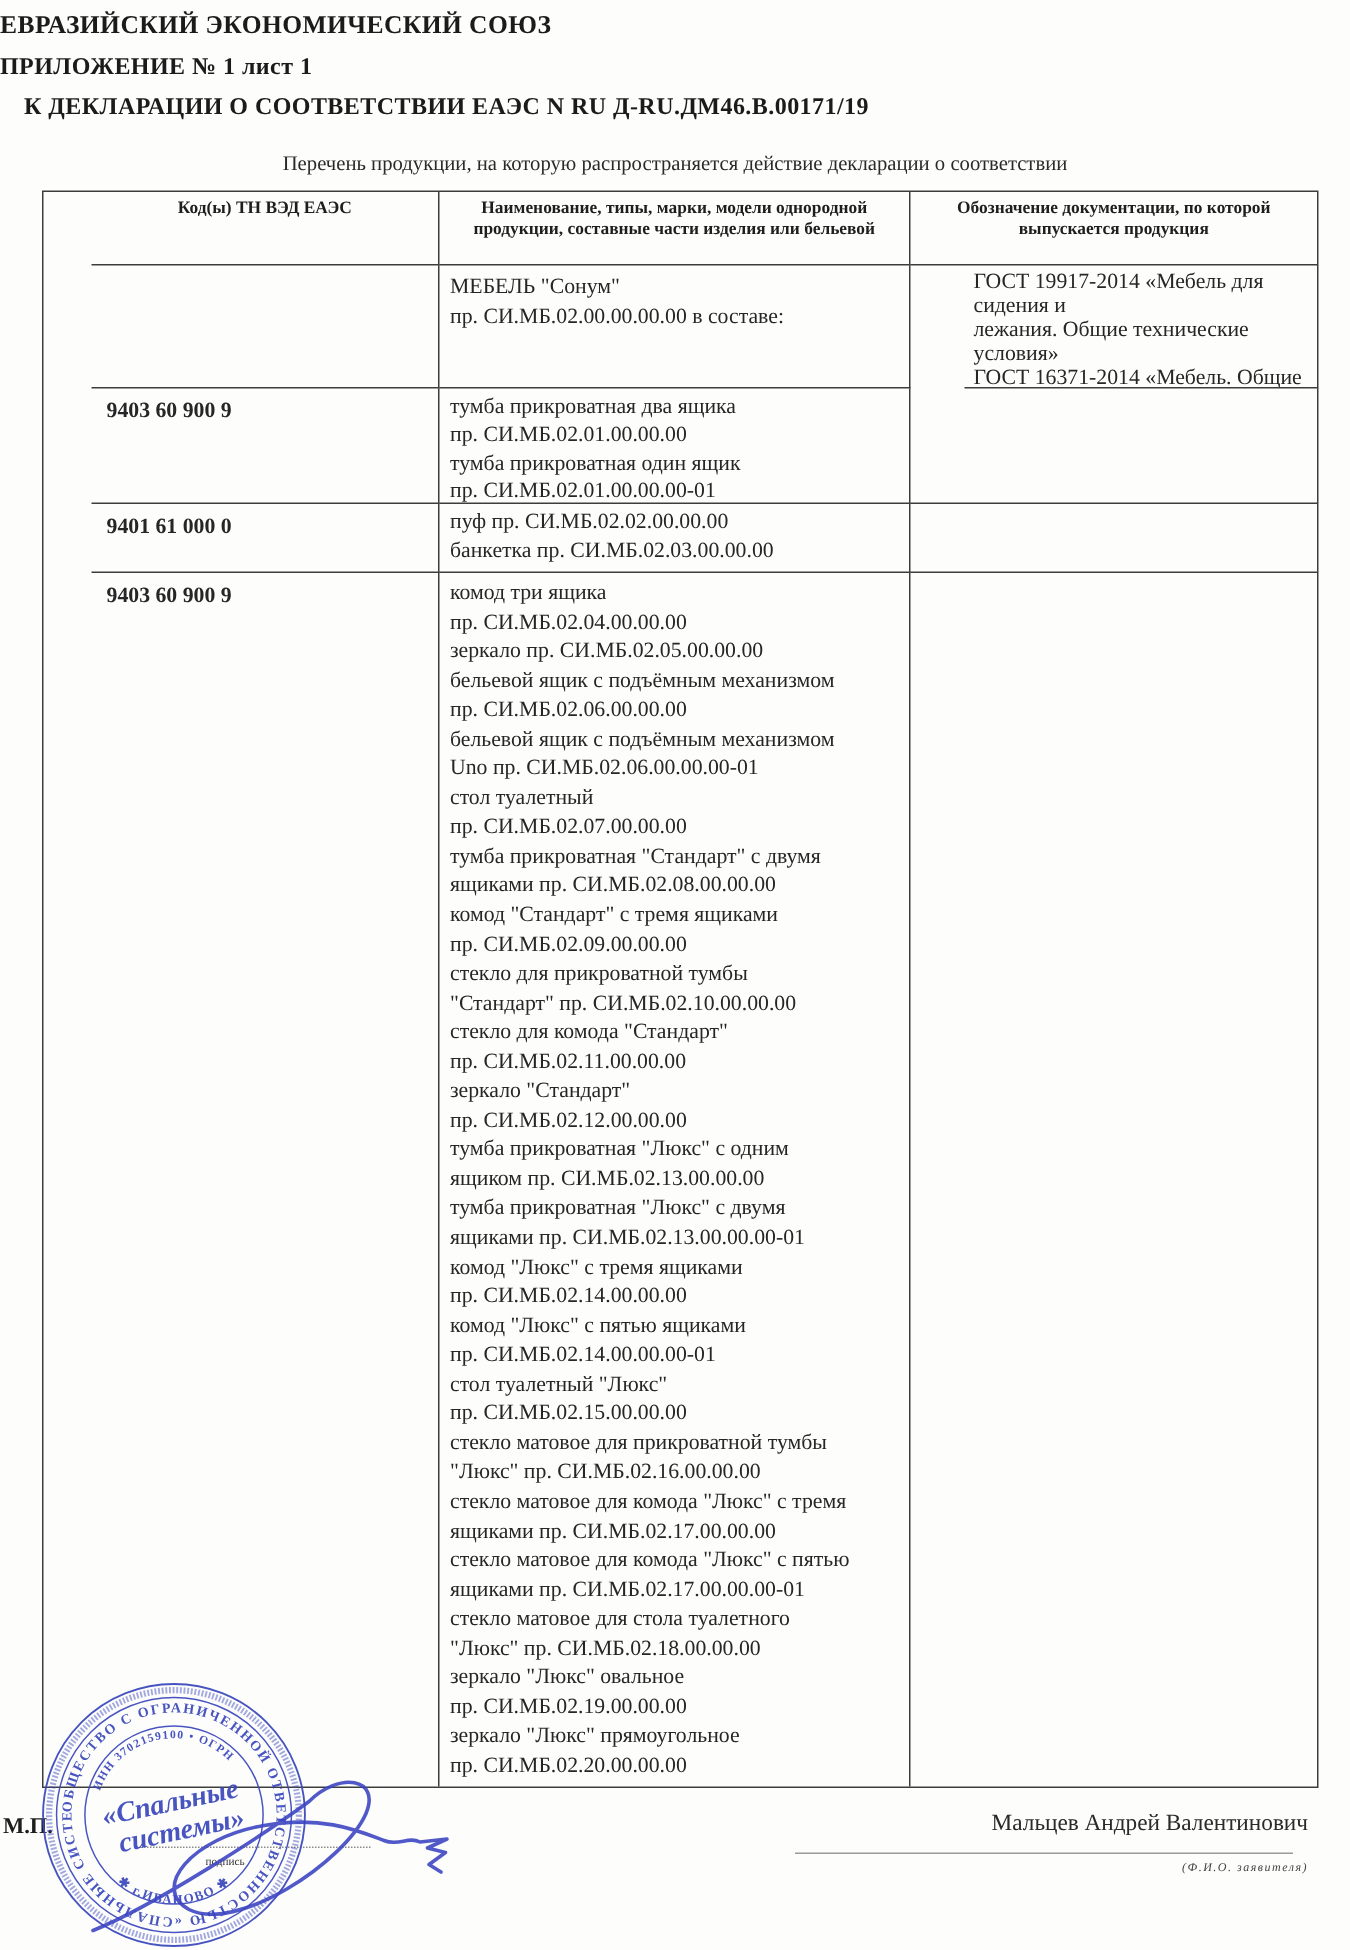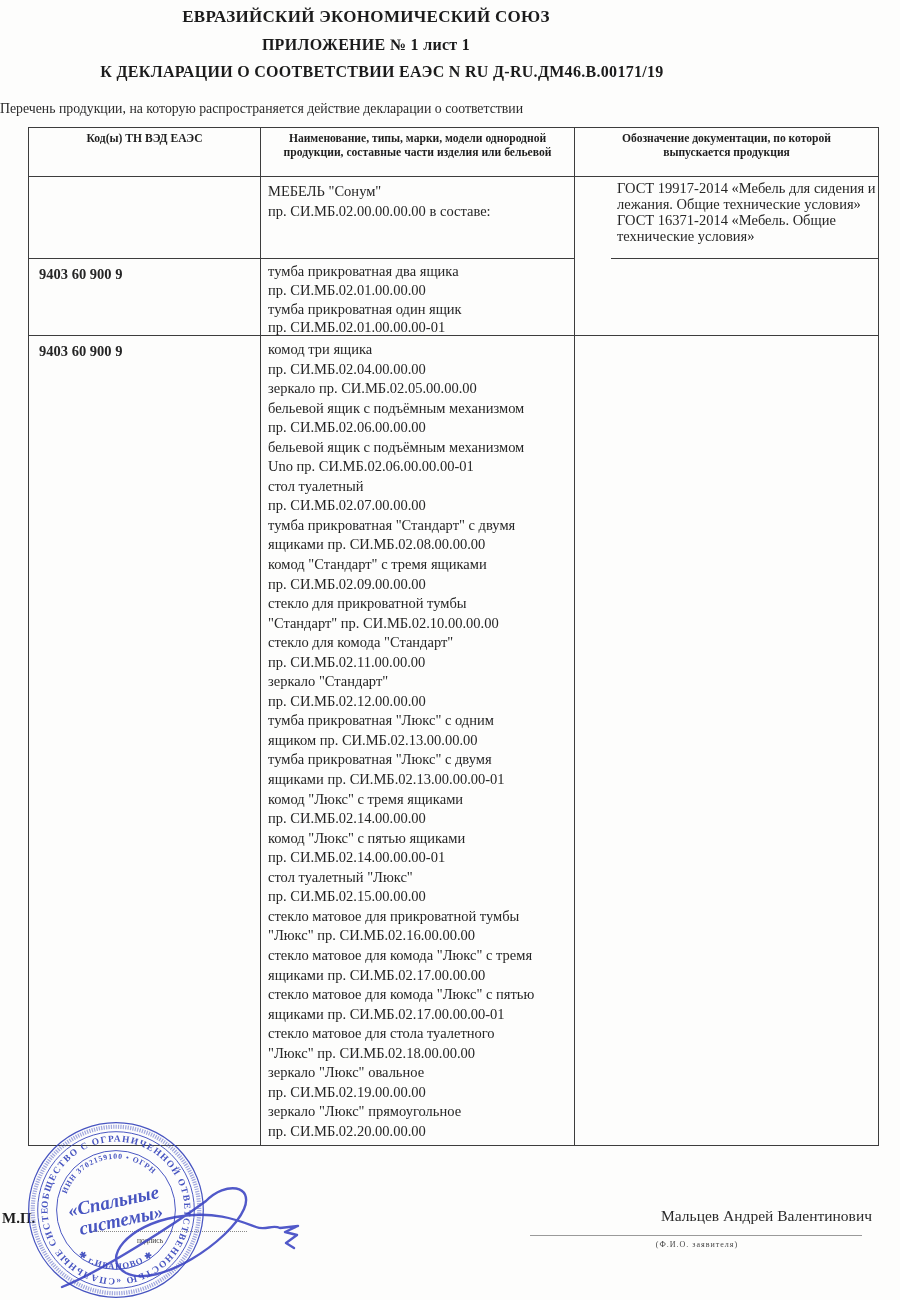--- a/index.html
+++ b/index.html
@@ -4,29 +4,30 @@
 <style>
   html,body{margin:0;padding:0;}
   body{
     width:900px;height:1300px;position:relative;overflow:hidden;
     background:#fdfdfc;
     font-family:"Liberation Serif","DejaVu Serif",serif;
     color:#222;
   }
   .abs{position:absolute;}
   
-  .doc-head{left:0;width:732px;text-align:center;font-weight:bold;color:#1b1b1b;letter-spacing:.3px;}
+  .doc-head{left:0;width:732px;font-weight:bold;color:#1b1b1b;letter-spacing:.3px;}
   .h1{top:7px;font-size:17px;}
   .h2{top:36px;font-size:16px;}
   .h3{top:63px;font-size:16px;padding-left:16px;}
-  .subtitle{left:0;top:101px;width:900px;text-align:left;font-size:13.8px;color:#2a2a2a;font-weight:normal;}
+  .subtitle{left:0;top:101px;width:900px;text-align:center;font-size:13.8px;color:#2a2a2a;font-weight:normal;}
   
   .tbl{
     left:28px;top:127px;width:851px;box-sizing:border-box;
     border:1.6px solid #3d3d3d;
+    padding-left:32px;
   }
   .trow{display:grid;grid-template-columns:232px 314px 1fr;}
   .trow > div{box-sizing:border-box;border-right:1.4px solid #3d3d3d;border-bottom:1.4px solid #3d3d3d;overflow:hidden;}
   .trow > div:last-child{border-right:none;}
   .trow.last > div{border-bottom:none;}
   .th{height:49px;}
   .th > div{font-size:11.6px;font-weight:bold;text-align:center;line-height:13.6px;padding:4px 6px 0 6px;color:#1e1e1e;}
   .th > div.c3{padding:4px 22px 0 22px;}
   .rbody > div{font-size:14.5px;color:#262626;white-space:pre-line;}
   .r1{height:82px;}
@@ -38,21 +39,21 @@
   .r3 .c2{line-height:19px;padding:3px 4px 0 7px;}
   .r4{height:809px;}
   .r4 .c2{line-height:19.55px;padding:4px 2px 0 7px;}
   .code{padding:6px 4px 0 10px;line-height:19px;font-size:14.6px;font-weight:bold;}
   
   .mp{left:2px;top:1210px;font-size:15px;font-weight:bold;color:#1d1d1d;z-index:1;}
   .sig-line-left{left:93px;top:1231px;width:154px;border-top:1.2px dotted #8a8a8a;z-index:1;}
   .sig-caption-left{left:95px;top:1236px;width:110px;text-align:center;font-size:7.5px;color:#3a3a3a;z-index:1;}
   .name-right{left:522px;top:1207px;width:350px;text-align:right;font-size:15.5px;color:#2a2a2a;}
   .line-right{left:530px;top:1235px;width:332px;border-top:1px solid #9a9a9a;}
-  .caption-right{left:522px;top:1240px;width:350px;text-align:center;font-size:8px;letter-spacing:1px;color:#444;}
+  .caption-right{left:522px;top:1240px;width:350px;text-align:right;font-size:8px;letter-spacing:1px;color:#444;font-style:italic;}
   .stamp{left:23px;top:1120px;z-index:2;opacity:.93;}
   .autograph{left:58px;top:1173px;z-index:3;opacity:.88;}
 </style>
 </head>
 <body>
 
 <div class="abs doc-head h1">ЕВРАЗИЙСКИЙ ЭКОНОМИЧЕСКИЙ СОЮЗ</div>
 <div class="abs doc-head h2">ПРИЛОЖЕНИЕ № 1 лист 1</div>
 <div class="abs doc-head h3">К ДЕКЛАРАЦИИ О СООТВЕТСТВИИ ЕАЭС N RU Д-RU.ДМ46.В.00171/19</div>
 <div class="abs subtitle">Перечень продукции, на которую распространяется действие декларации о соответствии</div>
@@ -76,20 +77,26 @@
 
   <div class="trow rbody r2">
     <div class="code">9403 60 900 9</div>
     <div class="c2">тумба прикроватная два ящика
 пр. СИ.МБ.02.01.00.00.00
 тумба прикроватная один ящик
 пр. СИ.МБ.02.01.00.00.00-01</div>
     <div class="c3"></div>
   </div>
 
+  <div class="trow rbody r3">
+    <div class="code">9401 61 000 0</div>
+    <div class="c2">пуф пр. СИ.МБ.02.02.00.00.00
+банкетка пр. СИ.МБ.02.03.00.00.00</div>
+    <div class="c3"></div>
+  </div>
 
   <div class="trow rbody r4 last">
     <div class="code">9403 60 900 9</div>
     <div class="c2">комод три ящика
 пр. СИ.МБ.02.04.00.00.00
 зеркало пр. СИ.МБ.02.05.00.00.00
 бельевой ящик с подъёмным механизмом
 пр. СИ.МБ.02.06.00.00.00
 бельевой ящик с подъёмным механизмом
 Uno пр. СИ.МБ.02.06.00.00.00-01

